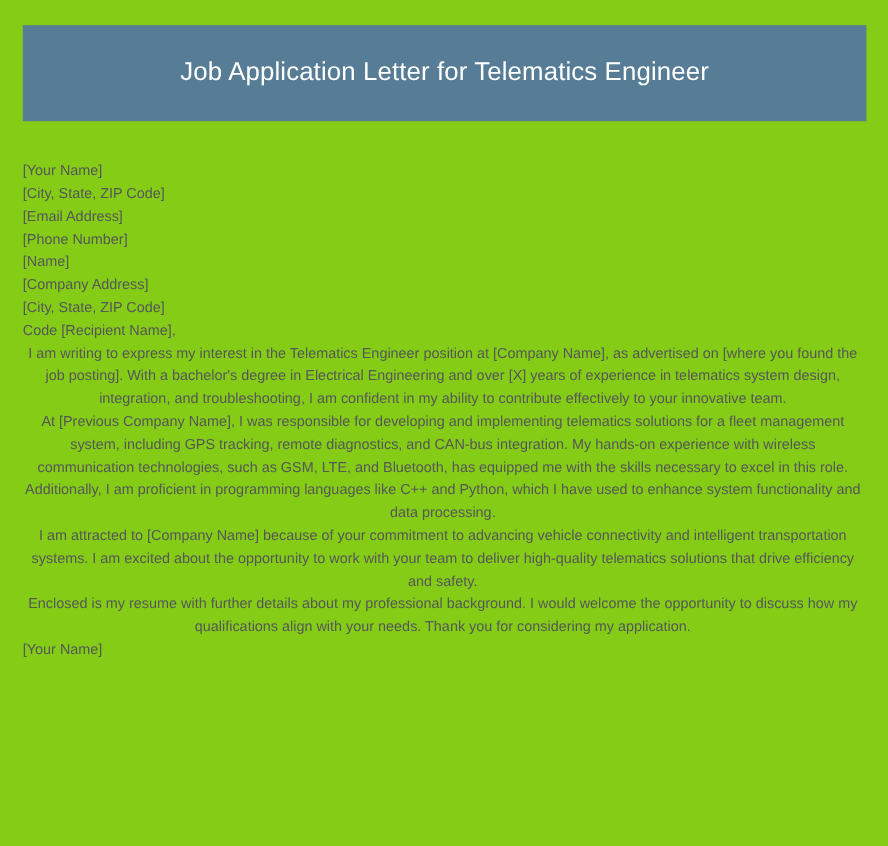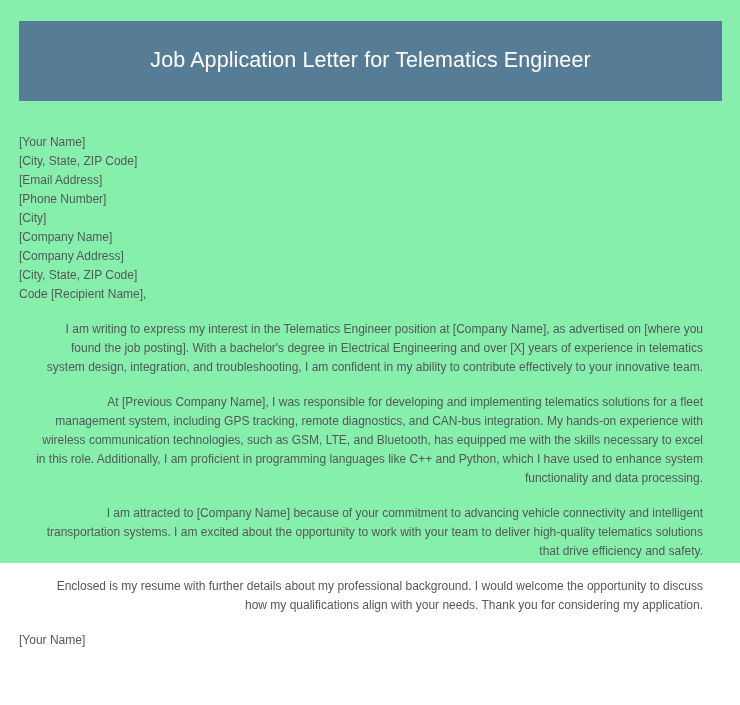--- a/index.html
+++ b/index.html
@@ -9,22 +9,22 @@
   }
   body {
     width: 740px;
     height: 705px;
     font-family: "Liberation Sans", sans-serif;
     overflow: hidden;
   }
   .page {
     position: relative;
     width: 740px;
-    height: 563px;
-    background: #86efac;
+    height: 705px;
+    background: #84cc16;
     box-sizing: border-box;
   }
   .letter-header {
     position: absolute;
     left: 19px;
     top: 21px;
     width: 703px;
     height: 80px;
     background: #577d96;
     display: flex;
@@ -54,45 +54,44 @@
   }
   .addr-line,
   .salutation,
   .closing-line,
   .signature-line {
     display: block;
     white-space: pre;
   }
   .letter-para {
     display: block;
-    margin: 16px;
-    text-align: right;
+    margin: 0;
+    text-align: center;
   }
 </style>
 </head>
 <body>
 
 <div class="page">
 
   <div class="letter-header">
     <h1 class="letter-title">Job Application Letter for Telematics Engineer</h1>
   </div>
 
   <div class="letter-body">
 
     <div>
       <span class="addr-line">[Your Name]</span>
       <span class="addr-line">[City, State, ZIP Code]</span>
       <span class="addr-line">[Email Address]</span>
       <span class="addr-line">[Phone Number]</span>
-      <span class="addr-line">[City]</span>
+      <span class="addr-line">[Name]</span>
     </div>
 
     <div>
-      <span class="addr-line">[Company Name]</span>
       <span class="addr-line">[Company Address]</span>
       <span class="addr-line">[City, State, ZIP Code]</span>
     </div>
 
     <span class="salutation">Code [Recipient Name],</span>
 
     <p class="letter-para">I am writing to express my interest in the Telematics Engineer position at [Company Name], as advertised on [where you found the job posting]. With a bachelor's degree in Electrical Engineering and over [X] years of experience in telematics system design, integration, and troubleshooting, I am confident in my ability to contribute effectively to your innovative team.</p>
     <p class="letter-para">At [Previous Company Name], I was responsible for developing and implementing telematics solutions for a fleet management system, including GPS tracking, remote diagnostics, and CAN-bus integration. My hands-on experience with wireless communication technologies, such as GSM, LTE, and Bluetooth, has equipped me with the skills necessary to excel in this role. Additionally, I am proficient in programming languages like C++ and Python, which I have used to enhance system functionality and data processing.</p>
     <p class="letter-para">I am attracted to [Company Name] because of your commitment to advancing vehicle connectivity and intelligent transportation systems. I am excited about the opportunity to work with your team to deliver high-quality telematics solutions that drive efficiency and safety.</p>
     <p class="letter-para">Enclosed is my resume with further details about my professional background. I would welcome the opportunity to discuss how my qualifications align with your needs. Thank you for considering my application.</p>

